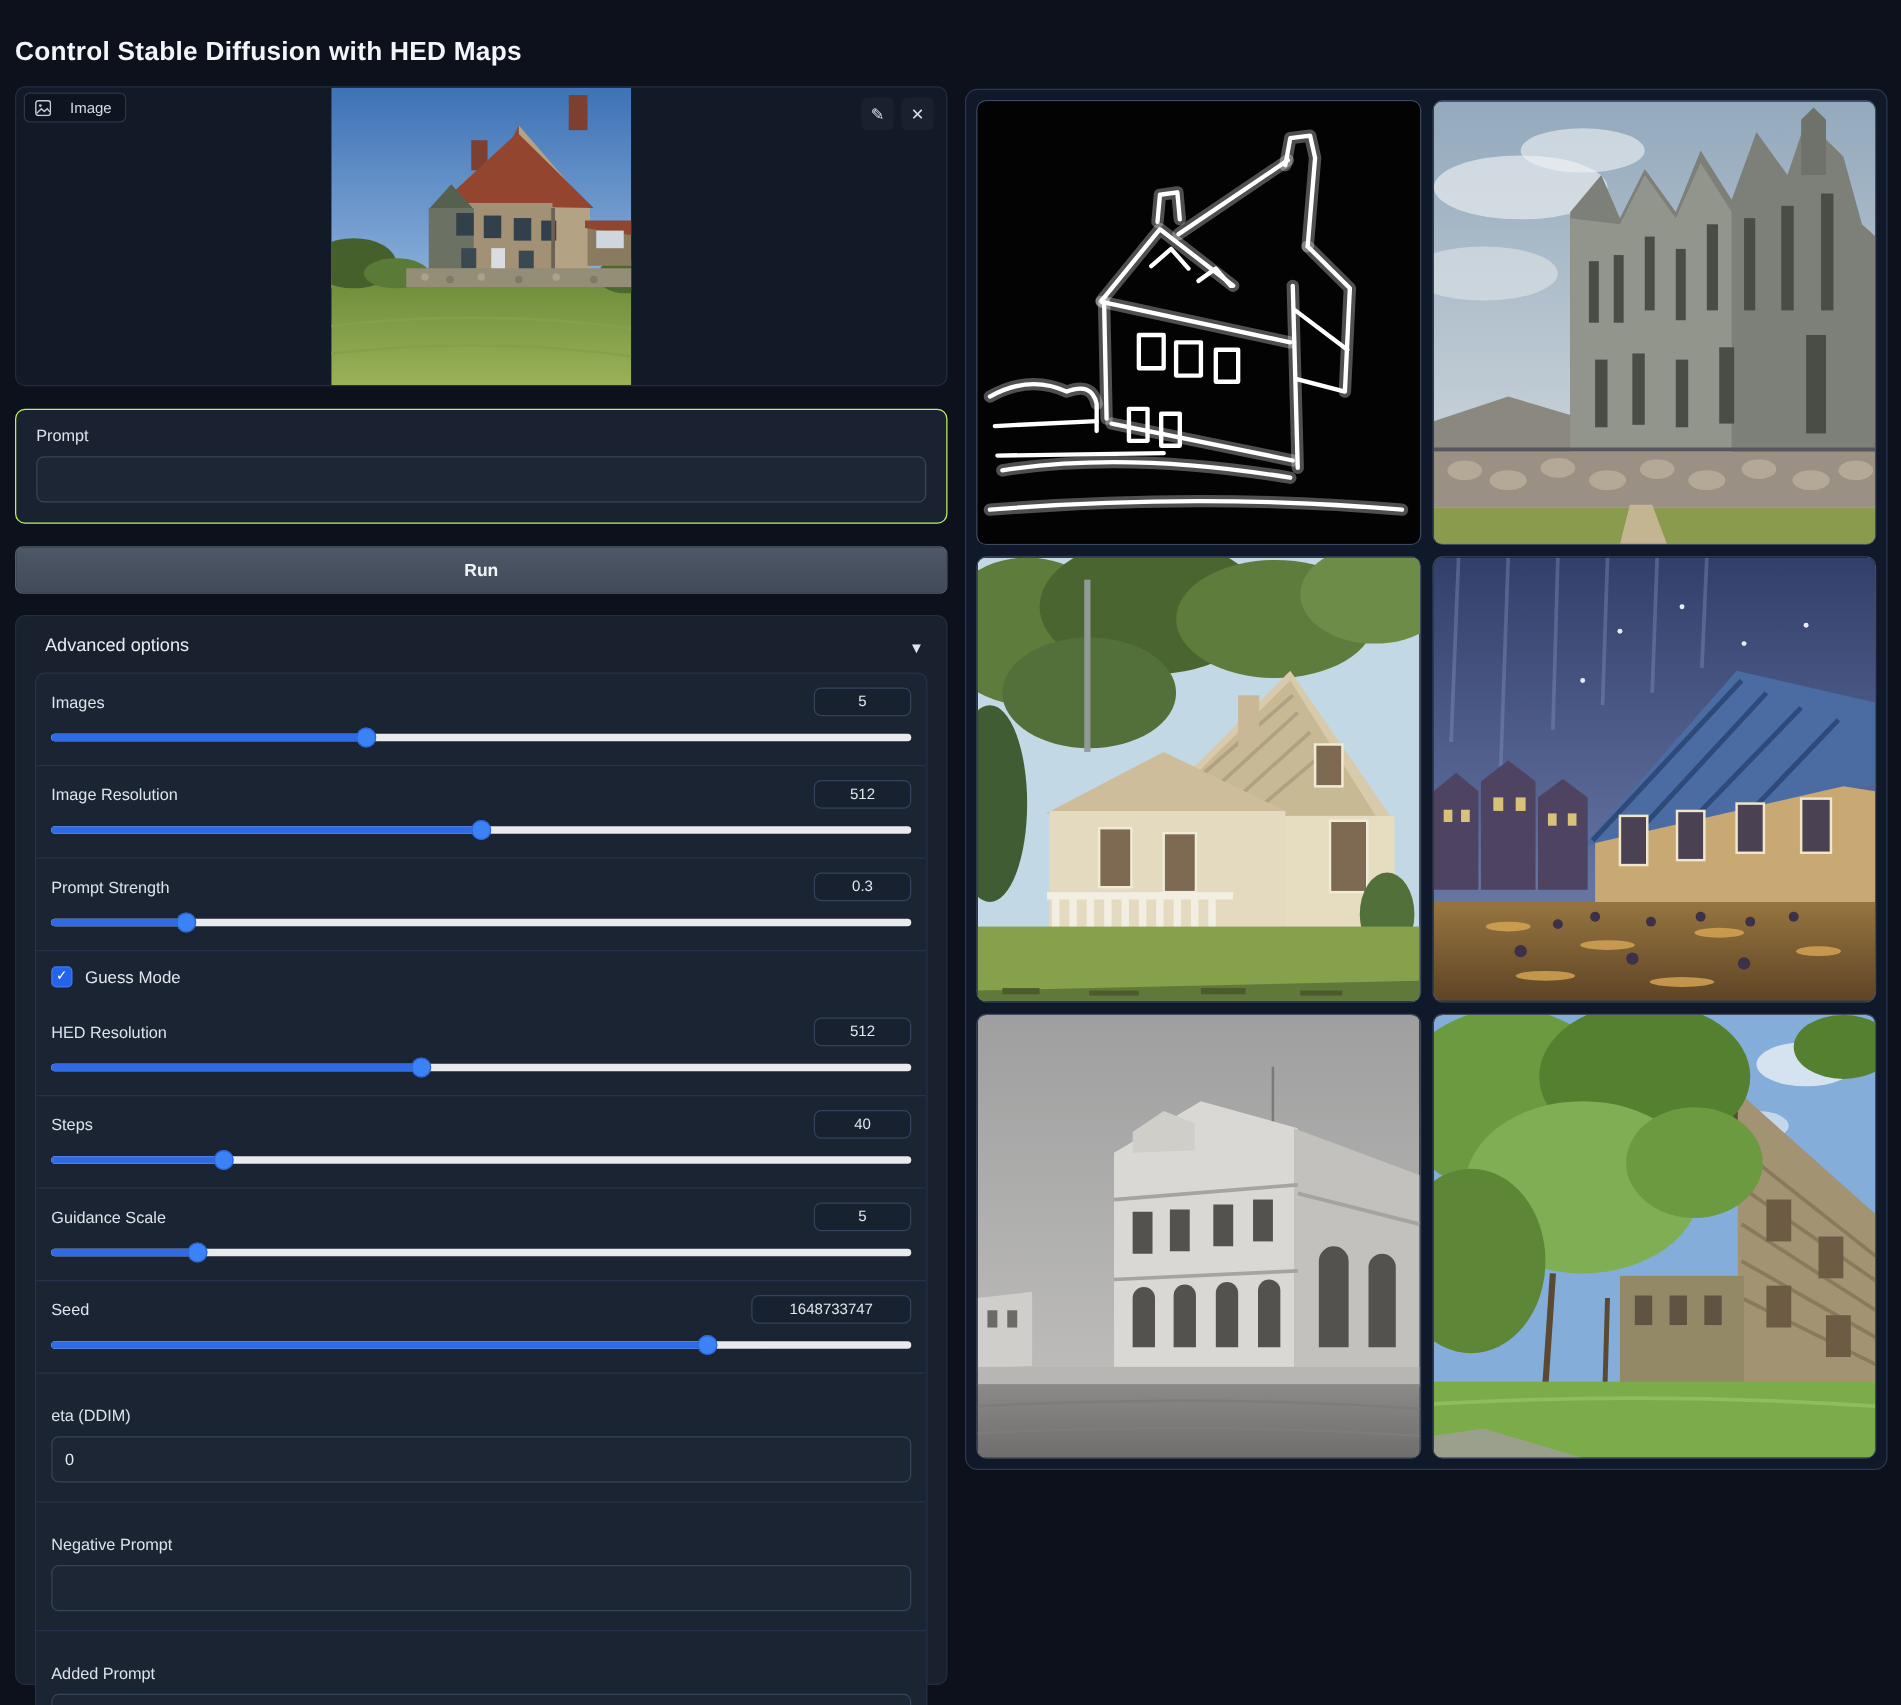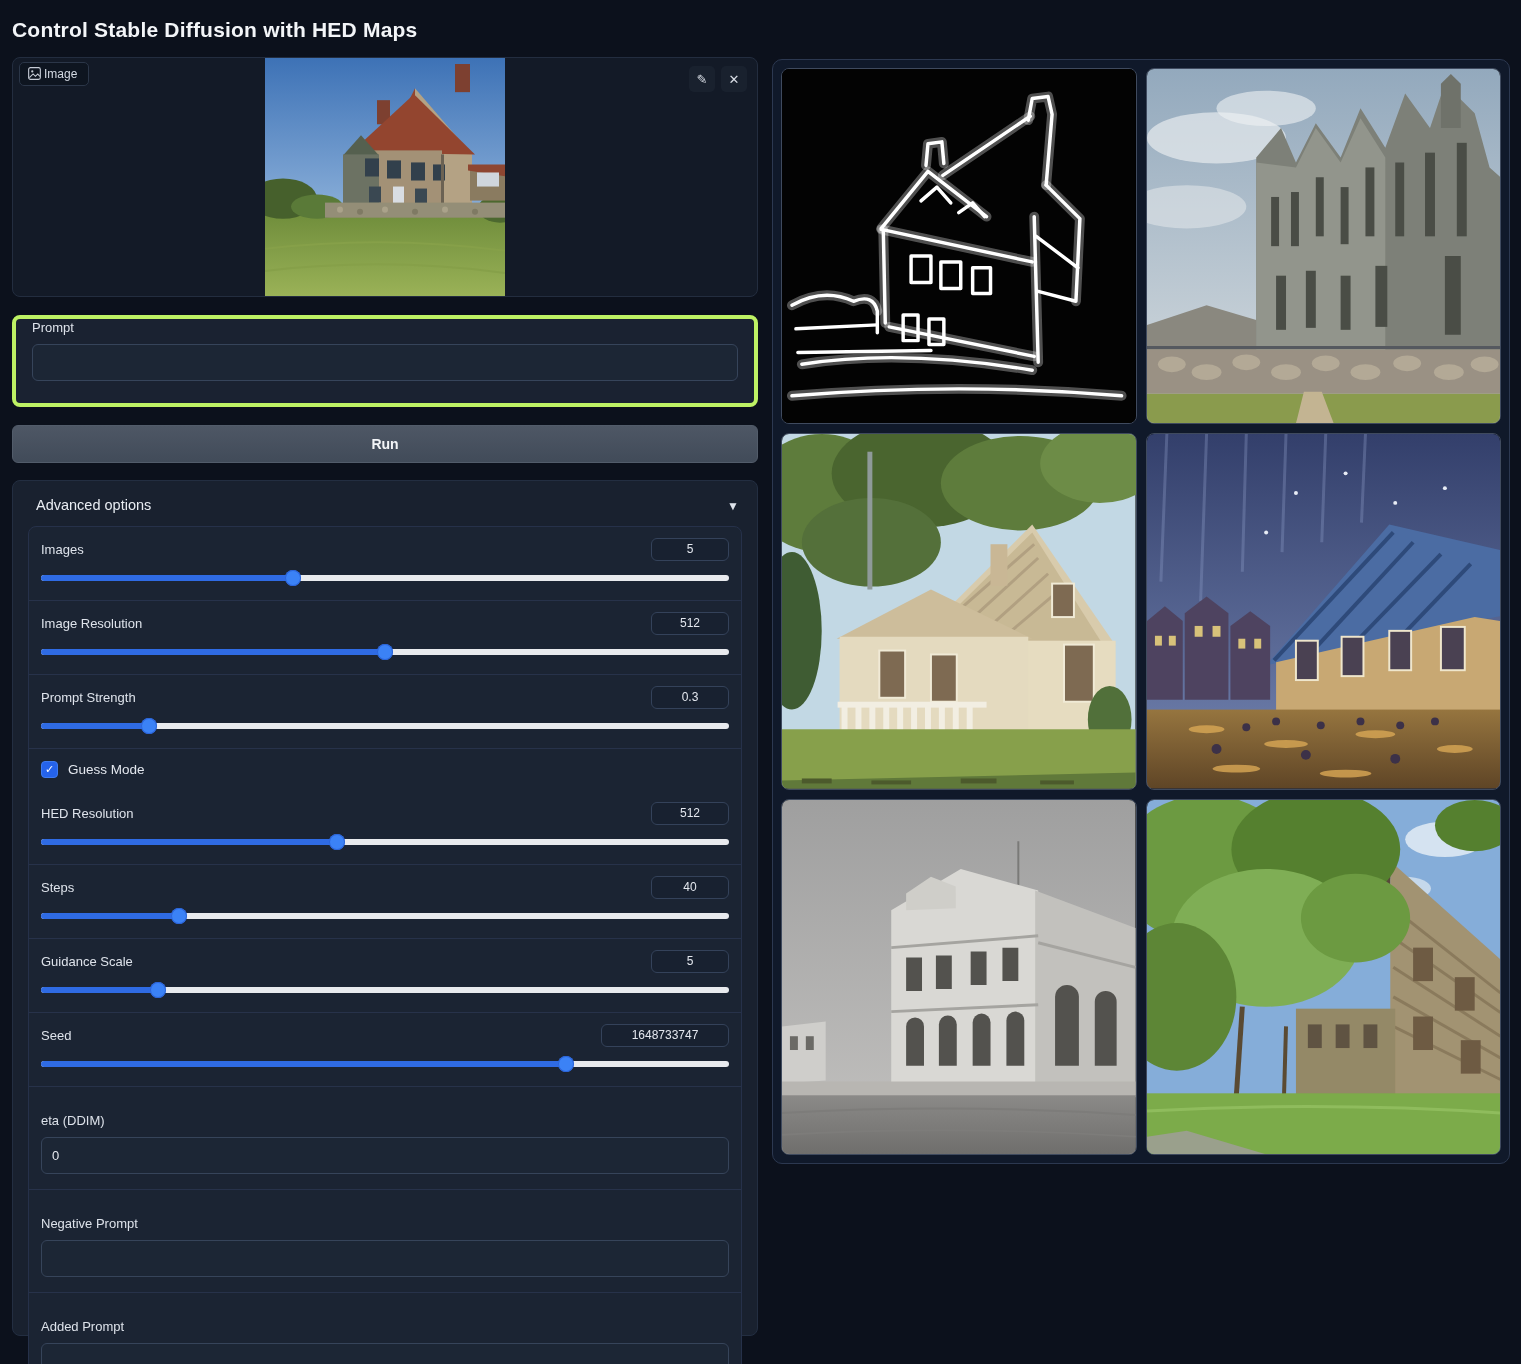--- a/index.html
+++ b/index.html
@@ -3,35 +3,35 @@
 <meta charset="utf-8">
 <style>
   * { margin:0; padding:0; box-sizing:border-box; }
   html,body { width:1521px; height:1364px; overflow:hidden; }
   body {
     background:#0c111c;
     font-family:"Liberation Sans", sans-serif;
     color:#e6e9ef;
   }
   .page { padding:10px 11px 0 12px; }
-  h1.page-title { font-size:21px; font-weight:bold; color:#f3f5f8; margin:8px 0 15px 0; letter-spacing:.2px; }
+  h1.page-title { font-size:21px; font-weight:bold; color:#f3f5f8; margin:20px 0 15px 0; letter-spacing:.2px; }
   .columns { display:flex; gap:14px; align-items:flex-start; }
   .left-col { width:746px; flex:none; display:flex; flex-direction:column; }
 
   
   .image-panel { position:relative; height:240px; background:#131a27; border:1px solid #232d3f; border-radius:8px; display:flex; justify-content:center; overflow:hidden; }
   .image-photo { height:238px; width:240px; }
   .image-photo svg { display:block; width:100%; height:100%; }
-  .image-tab { position:absolute; top:4px; left:6px; display:flex; gap:3px; background:#0e1520; border:1px solid #2b3648; border-radius:5px; padding:4px 11px 4px 8px; font-size:12px; color:#d4dae3; z-index:2; }
+  .image-tab { position:absolute; top:4px; left:6px; display:flex; gap:15px; align-items:center; background:#0e1520; border:1px solid #2b3648; border-radius:5px; padding:4px 11px 4px 8px; font-size:12px; color:#d4dae3; z-index:2; }
   .image-tab .mini-icon { width:13px; height:13px; display:inline-block; }
   .icon-btns { position:absolute; top:8px; right:10px; display:flex; gap:6px; z-index:2; }
   .icon-btn { width:26px; height:26px; border-radius:5px; background:rgba(28,36,50,.75); color:#d8dde5; display:flex; align-items:center; justify-content:center; font-size:13px; cursor:pointer; }
 
   
-  .prompt-panel { margin-top:18px; background:#1a2231; border:4px solid #bef264; border-radius:8px; padding:1px 16px 16px; height:92px; }
+  .prompt-panel { margin-top:18px; background:#1a2231; border:1px solid #bef264; border-radius:8px; padding:13px 16px 16px; height:92px; }
   .field-label { font-size:13px; color:#dde2ea; margin-bottom:9px; }
   .text-input { display:block; width:100%; height:37px; background:#1c2635; border:1px solid #36445a; border-radius:6px; color:#e6e9ef; padding:0 10px; font-size:13px; outline:none; }
 
   
   .run-button { margin-top:18px; height:38px; border-radius:6px; background:linear-gradient(180deg,#4e5765,#414b59); border:1px solid #525c6a; color:#f2f4f7; font-weight:bold; font-size:14px; display:flex; align-items:center; justify-content:center; cursor:pointer; }
 
   
   .advanced-panel { margin-top:17px; background:#19212f; border:1px solid #232e41; border-radius:8px; padding:14px 15px 15px; height:856px; }
   .advanced-header { display:flex; justify-content:space-between; align-items:flex-end; color:#e9edf3; font-size:14.5px; margin:2px 3px 13px 8px; cursor:pointer; }
   .collapse-arrow { font-size:12px; color:#dfe4ec; }

